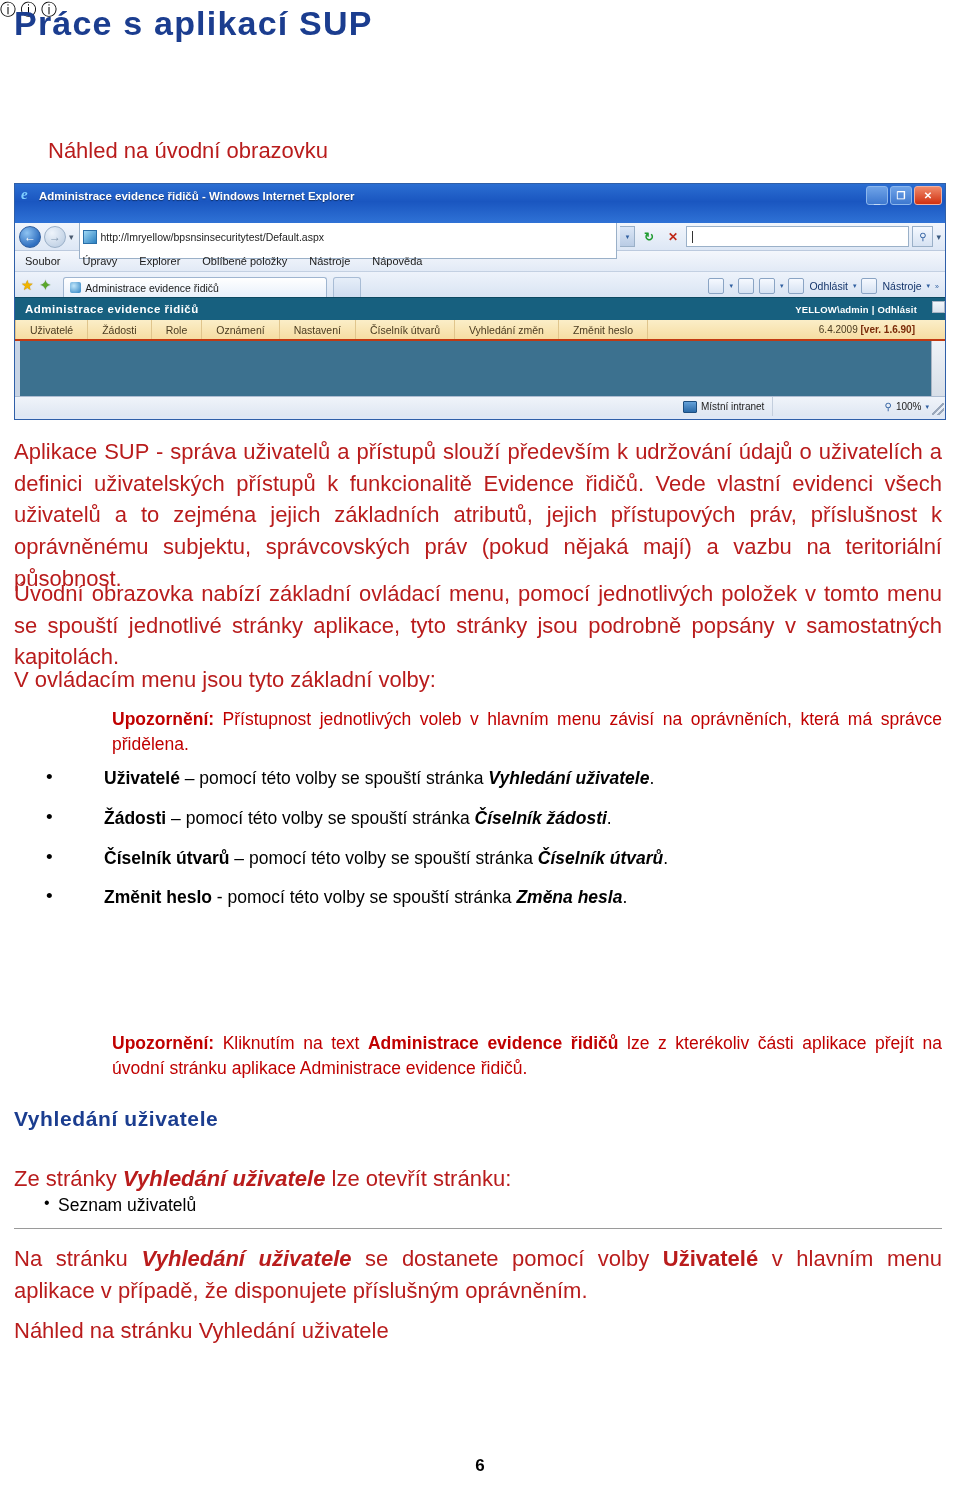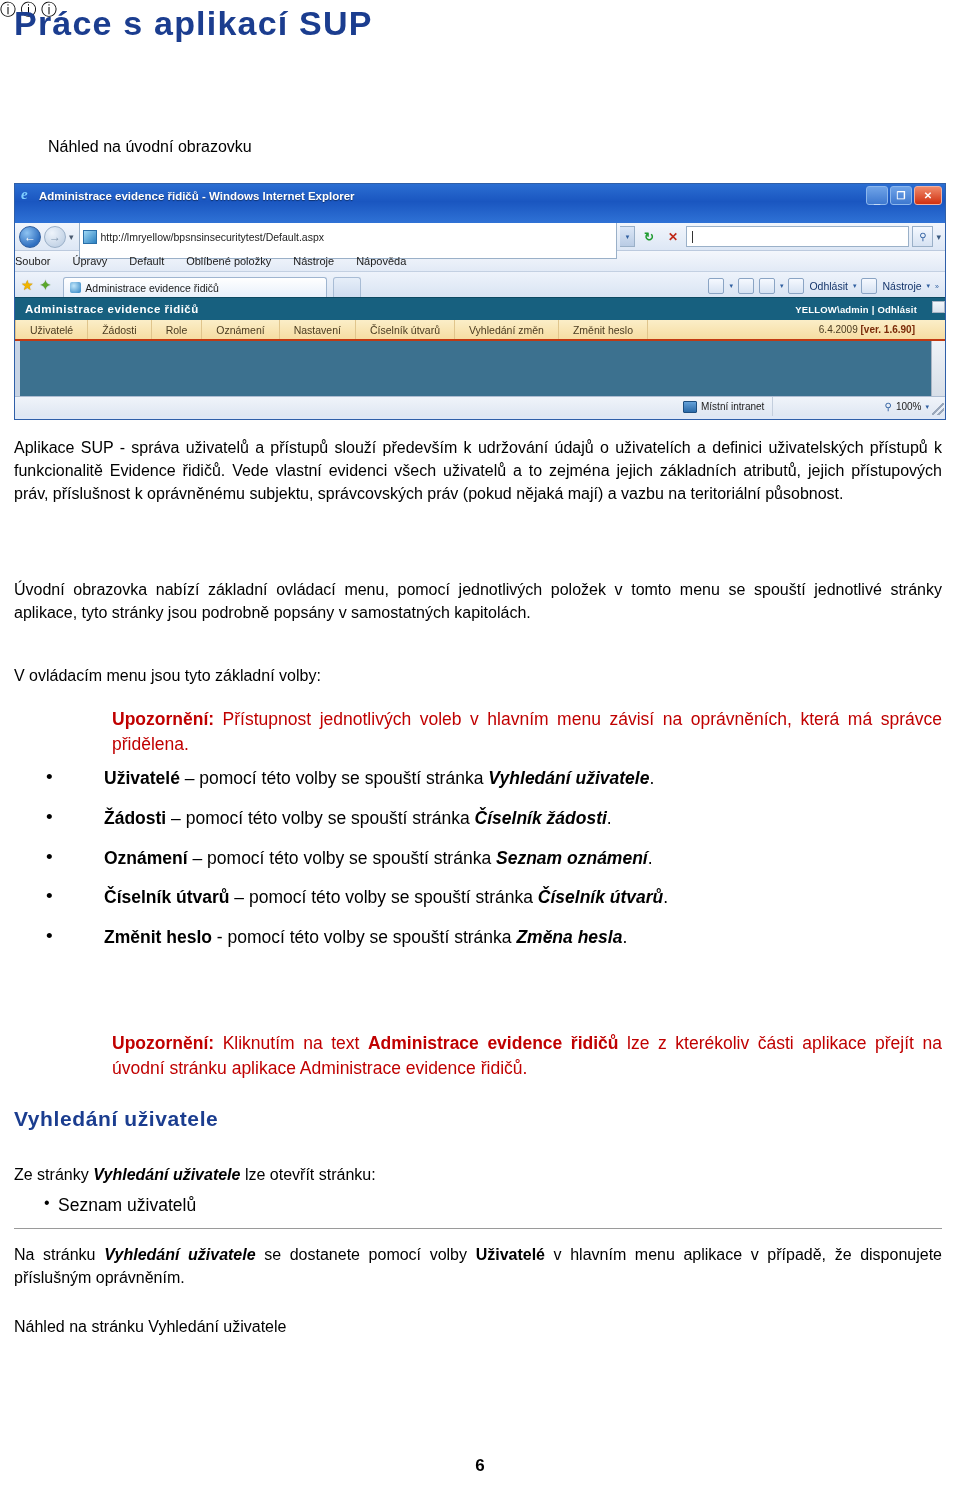--- a/index.html
+++ b/index.html
@@ -66,23 +66,23 @@
     left: 112px;
     top: 1031px;
     width: 830px;
     text-align: justify;
   }
   .warn3-icon { left: 78px; top: 1007px; }
 
   
   .para {
     position: absolute;
-    font-size: 16px;
+    font-size: 22px;
     line-height: 1.44;
-    color: #000000;
+    color: #b91c1c;
     text-align: justify;
   }
   .para.noj { text-align: left; }
 
   .p-nahled1 { left: 48px; top: 135px; width: 500px; }
 
   .p-body1 { left: 14px; top: 436px; width: 928px; }
   .p-body2 { left: 14px; top: 578px; width: 928px; }
   .p-body3 { left: 14px; top: 664px; width: 928px; }
 
@@ -366,20 +366,21 @@
     font-size: 10px; color: #2f5fa0;
     flex: 0 0 auto;
   }
 
   
   .ie-menurow {
     height: 20px;
     background: linear-gradient(to bottom,#f4f7fc,#e2eaf6);
     display: flex;
     align-items: center;
+    padding-left: 10px;
     gap: 22px;
     border-bottom: 1px solid #c3d0e2;
   }
   .ie-menurow span {
     font-size: 11px;
     color: #1a1a1a;
   }
 
   
   .ie-tabrow {
@@ -619,21 +620,21 @@
         <span class="ie-search-cursor"></span>
         <span></span>
       </span>
       <span class="srch-mag">⚲</span>
       <span class="ie-searchcaret">▾</span>
     </div>
 
     <div class="ie-menurow">
       <span>Soubor</span>
       <span>Úpravy</span>
-      <span>Default</span>
+      <span>Explorer</span>
       <span>Oblíbené položky</span>
       <span>Nástroje</span>
       <span>Nápověda</span>
     </div>
 
     <div class="ie-tabrow">
       <span class="star">★</span>
       <span class="star green">✦</span>
       <span class="ie-tab">
         <span class="tico"></span>
@@ -700,21 +701,20 @@
   
   <span class="wicon warn2-icon">ⓘ</span>
   <div class="warn warn2">
     <b>Upozornění:</b><span> Přístupnost jednotlivých voleb v hlavním menu závisí na oprávněních, která má správce přidělena.</span>
   </div>
 
   
   <ul class="bullets">
     <li><b>Uživatelé</b><span> – pomocí této volby se spouští stránka </span><i>Vyhledání uživatele</i><span>.</span></li>
     <li><b>Žádosti</b><span> – pomocí této volby se spouští stránka </span><i>Číselník žádosti</i><span>.</span></li>
-    <li><b>Oznámení</b><span> – pomocí této volby se spouští stránka </span><i>Seznam oznámení</i><span>.</span></li>
     <li><b>Číselník útvarů</b><span> – pomocí této volby se spouští stránka </span><i>Číselník útvarů</i><span>.</span></li>
     <li><b>Změnit heslo</b><span> - pomocí této volby se spouští stránka </span><i>Změna hesla</i><span>.</span></li>
   </ul>
 
   
   <span class="wicon warn3-icon">ⓘ</span>
   <div class="warn warn3">
     <b>Upozornění:</b><span> Kliknutím na text </span><b>Administrace evidence řidičů</b><span> lze z kterékoliv části aplikace přejít na úvodní stránku aplikace Administrace evidence řidičů.</span>
   </div>
 

